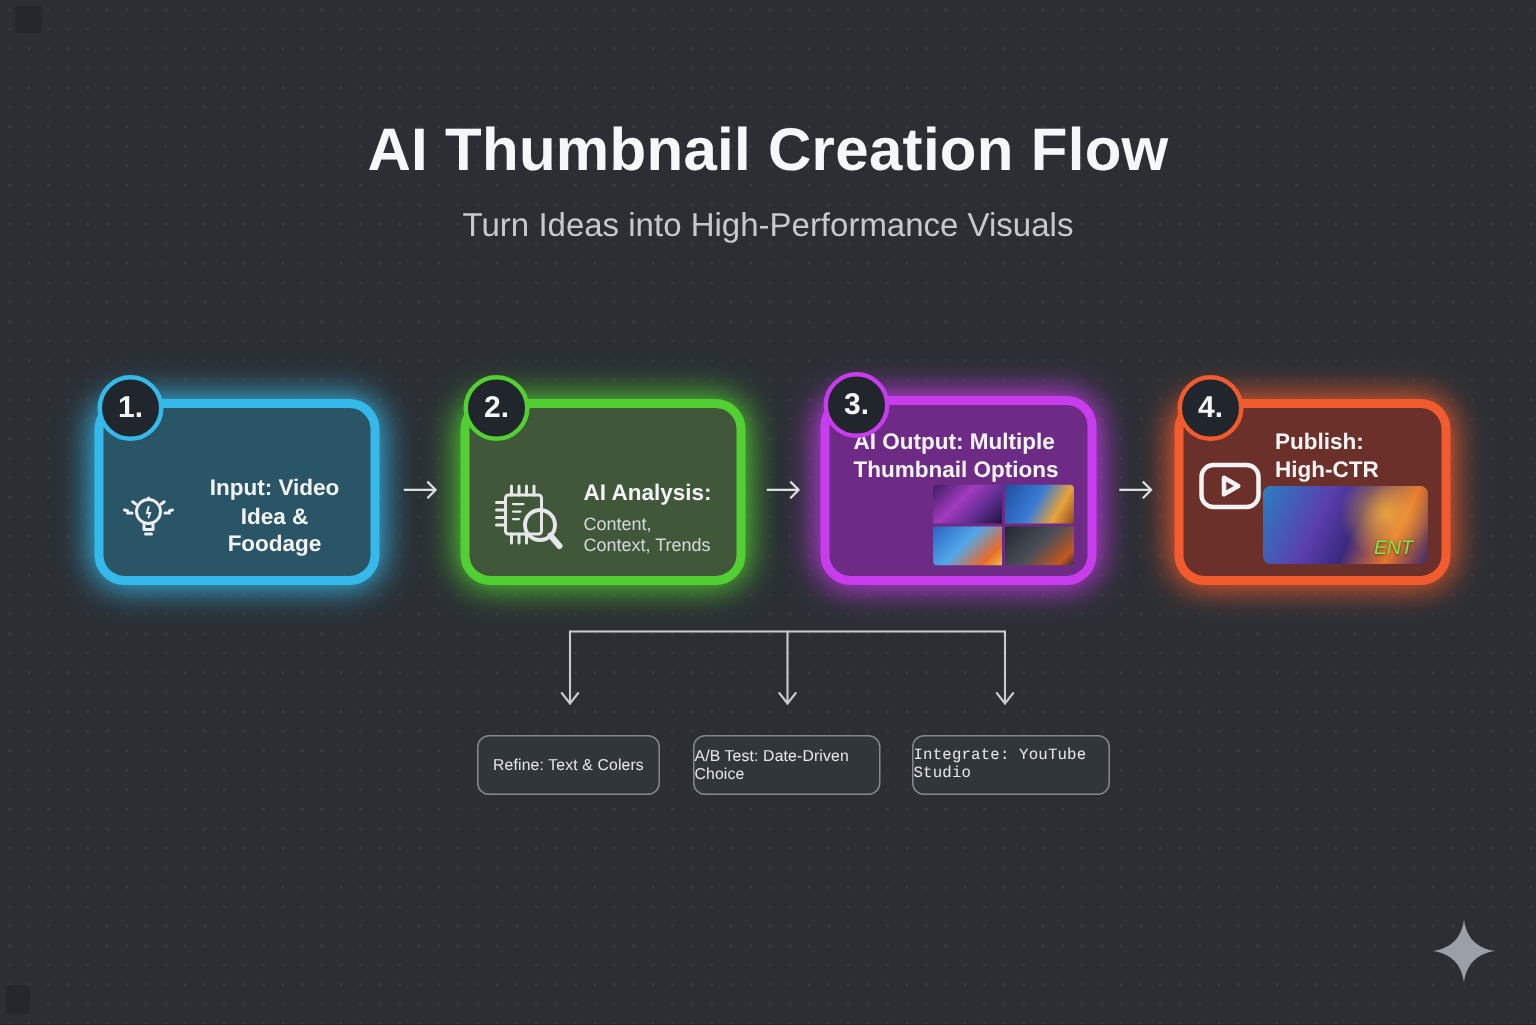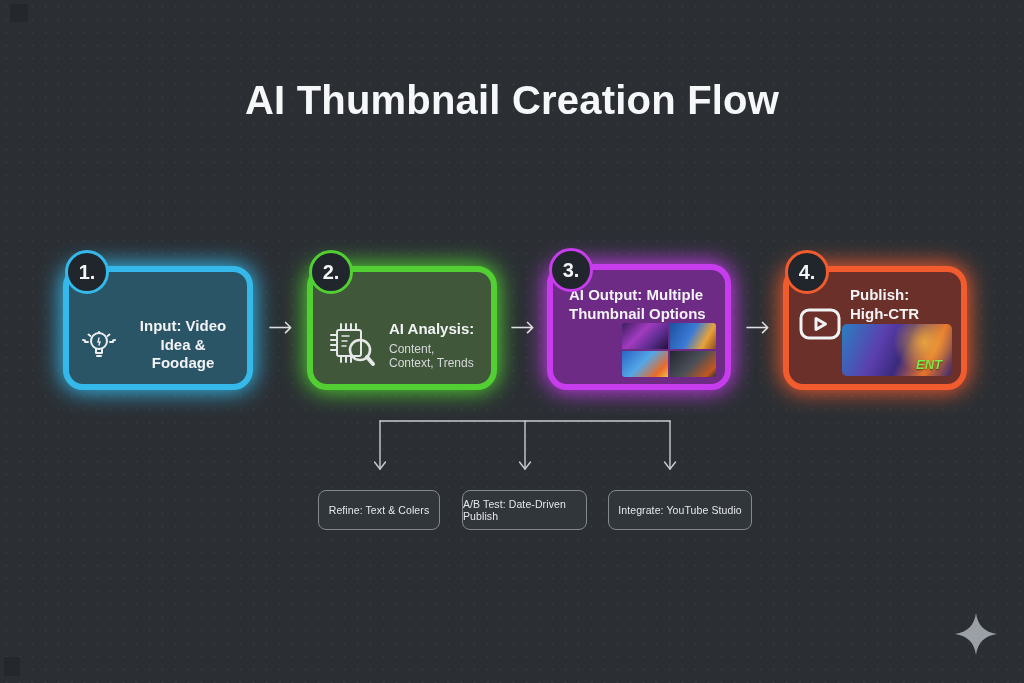--- a/index.html
+++ b/index.html
@@ -55,21 +55,21 @@
   .t4{background:linear-gradient(135deg,#23272e 0%,#4a4f58 50%,#c2571f 85%,#2a2e35 100%);}
 
   .live-thumb{
     position:absolute;right:9px;bottom:8px;width:110px;height:52px;border-radius:5px;
     background:
       radial-gradient(circle at 75% 35%, rgba(240,170,60,0.9) 0%, rgba(240,170,60,0) 35%),
       linear-gradient(115deg,#2a7fc0 0%,#5b3fae 35%,#3a2a7e 55%,#e8742a 78%,#3a2a6e 100%);
     overflow:hidden;display:flex;align-items:flex-end;justify-content:flex-end;
   }
   .live-thumb .caption{
-    color:#7ce84a;font-weight:700;font-style:italic;font-size:13px;
+    color:#7ce84a;font-weight:400;font-style:italic;font-size:13px;
     padding:0 10px 4px 0;text-shadow:0 1px 2px rgba(0,0,0,0.6);
   }
 
   .icon-svg{flex:0 0 auto;display:block;}
 
   .connector-svg{position:absolute;left:370px;top:415px;}
 
   .sub-box{
     position:absolute;top:478px;height:40px;border:1px solid #84898f;border-radius:8px;
     background:#31363b;box-sizing:border-box;
@@ -82,20 +82,21 @@
 </head>
 <body>
 
 <div class="stage">
 
   <div class="corner-mark tl"></div>
   <div class="corner-mark bl"></div>
 
   <div class="header">
     <div class="title">AI Thumbnail Creation Flow</div>
+    <div class="subtitle">Turn Ideas into High-Performance Visuals</div>
   </div>
 
   <div class="step-box" style="left: 63px; top: 266px; width: 190px; height: 124px; --accent: #35b9ea; --fill: #2a5566;">
     <div class="badge">
         <span>1.</span>
       </div>
     <div class="box-inner">
       <div class="step-row">
         <svg class="icon-svg" width="40" height="44" viewBox="0 0 40 44" fill="none" stroke="#eceef0" stroke-width="2" stroke-linecap="round">
           <circle cx="20" cy="18" r="8"></circle>
@@ -173,23 +174,23 @@
     <path d="M10 6 L10 54 M155 6 L155 54 M300 6 L300 54"></path>
     <path d="M4.5 47 L10 54 L15.5 47"></path>
     <path d="M149.5 47 L155 54 L160.5 47"></path>
     <path d="M294.5 47 L300 54 L305.5 47"></path>
   </svg>
 
   <div class="sub-box" style="left:318px;width:122px;">
     <span>Refine: Text &amp; Colers</span>
   </div>
   <div class="sub-box" style="left:462px;width:125px;">
-    <span>A/B Test: Date-Driven Publish</span>
+    <span>A/B Test: Date-Driven Choice</span>
   </div>
-  <div class="sub-box" style="left:608px;width:144px;">
+  <div class="sub-box" style="left:608px;width:132px;font-family:Liberation Mono, monospace;">
     <span>Integrate: YouTube Studio</span>
   </div>
 
   <svg class="sparkle" viewBox="0 0 44 44" fill="#9aa0a6">
     <path d="M22 1 C23.8 13.5 30.5 20.2 43 22 C30.5 23.8 23.8 30.5 22 43 C20.2 30.5 13.5 23.8 1 22 C13.5 20.2 20.2 13.5 22 1 Z"></path>
   </svg>
 
 </div>
 
 </body></html>

